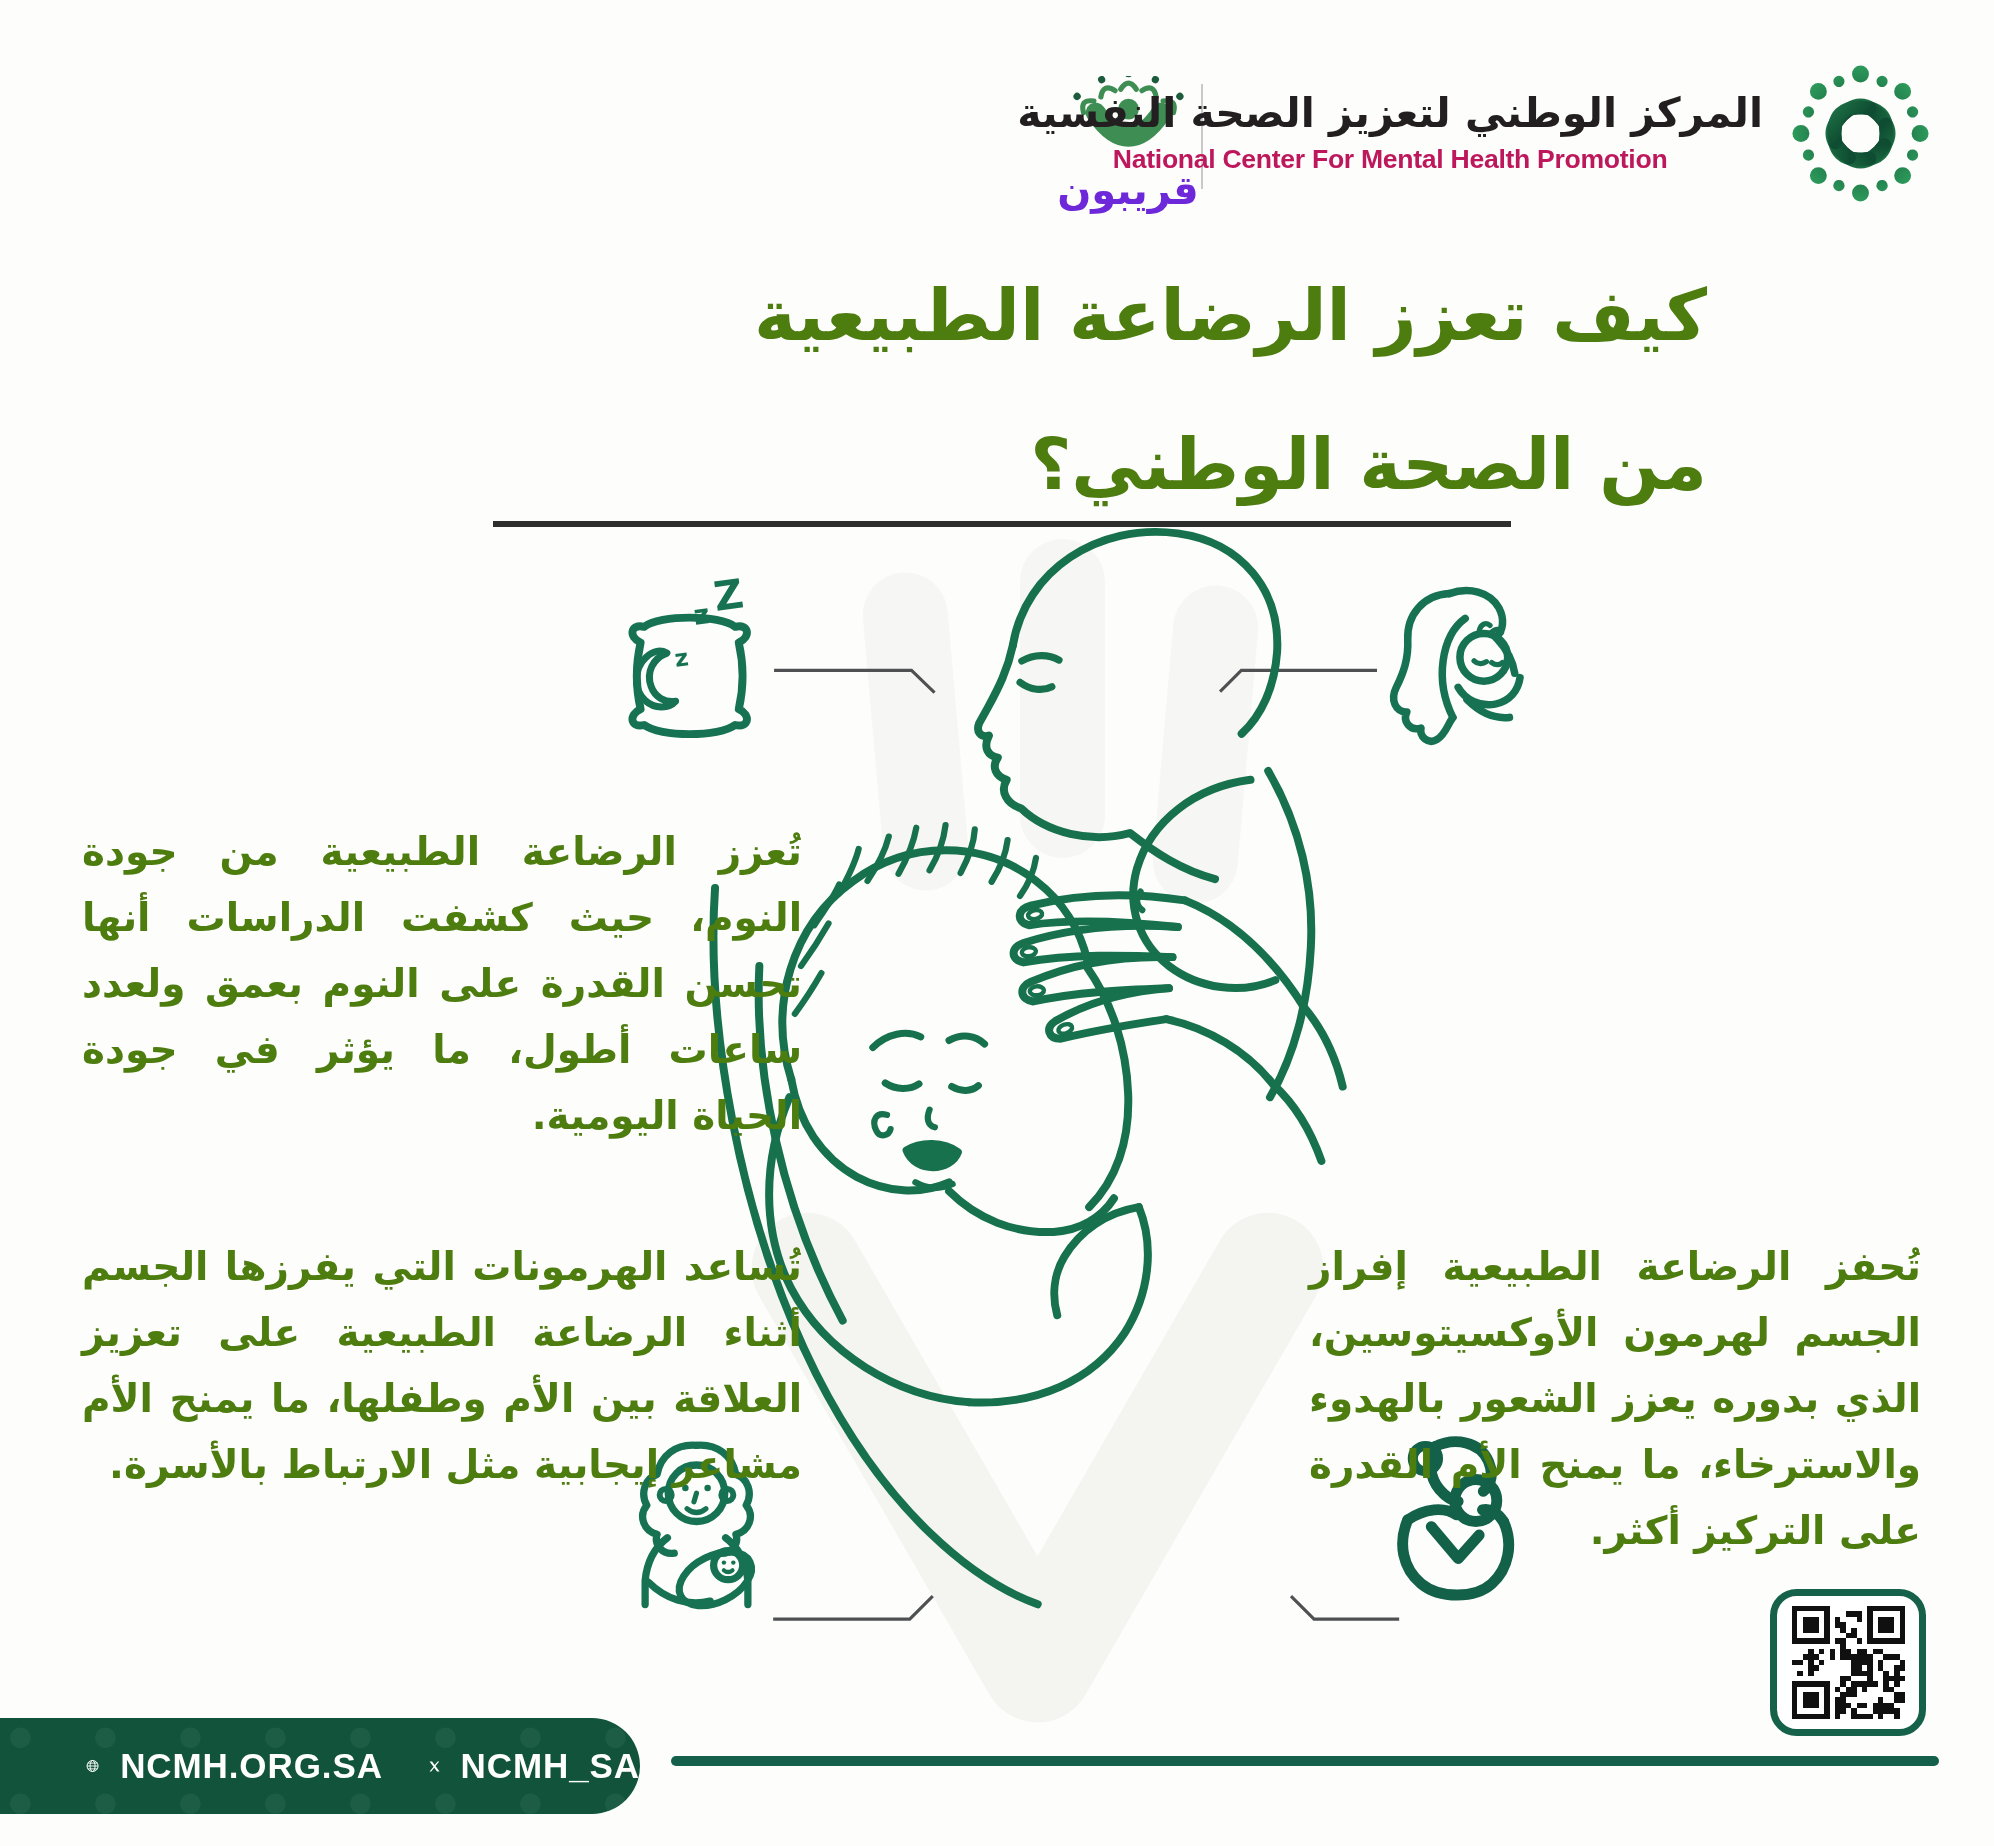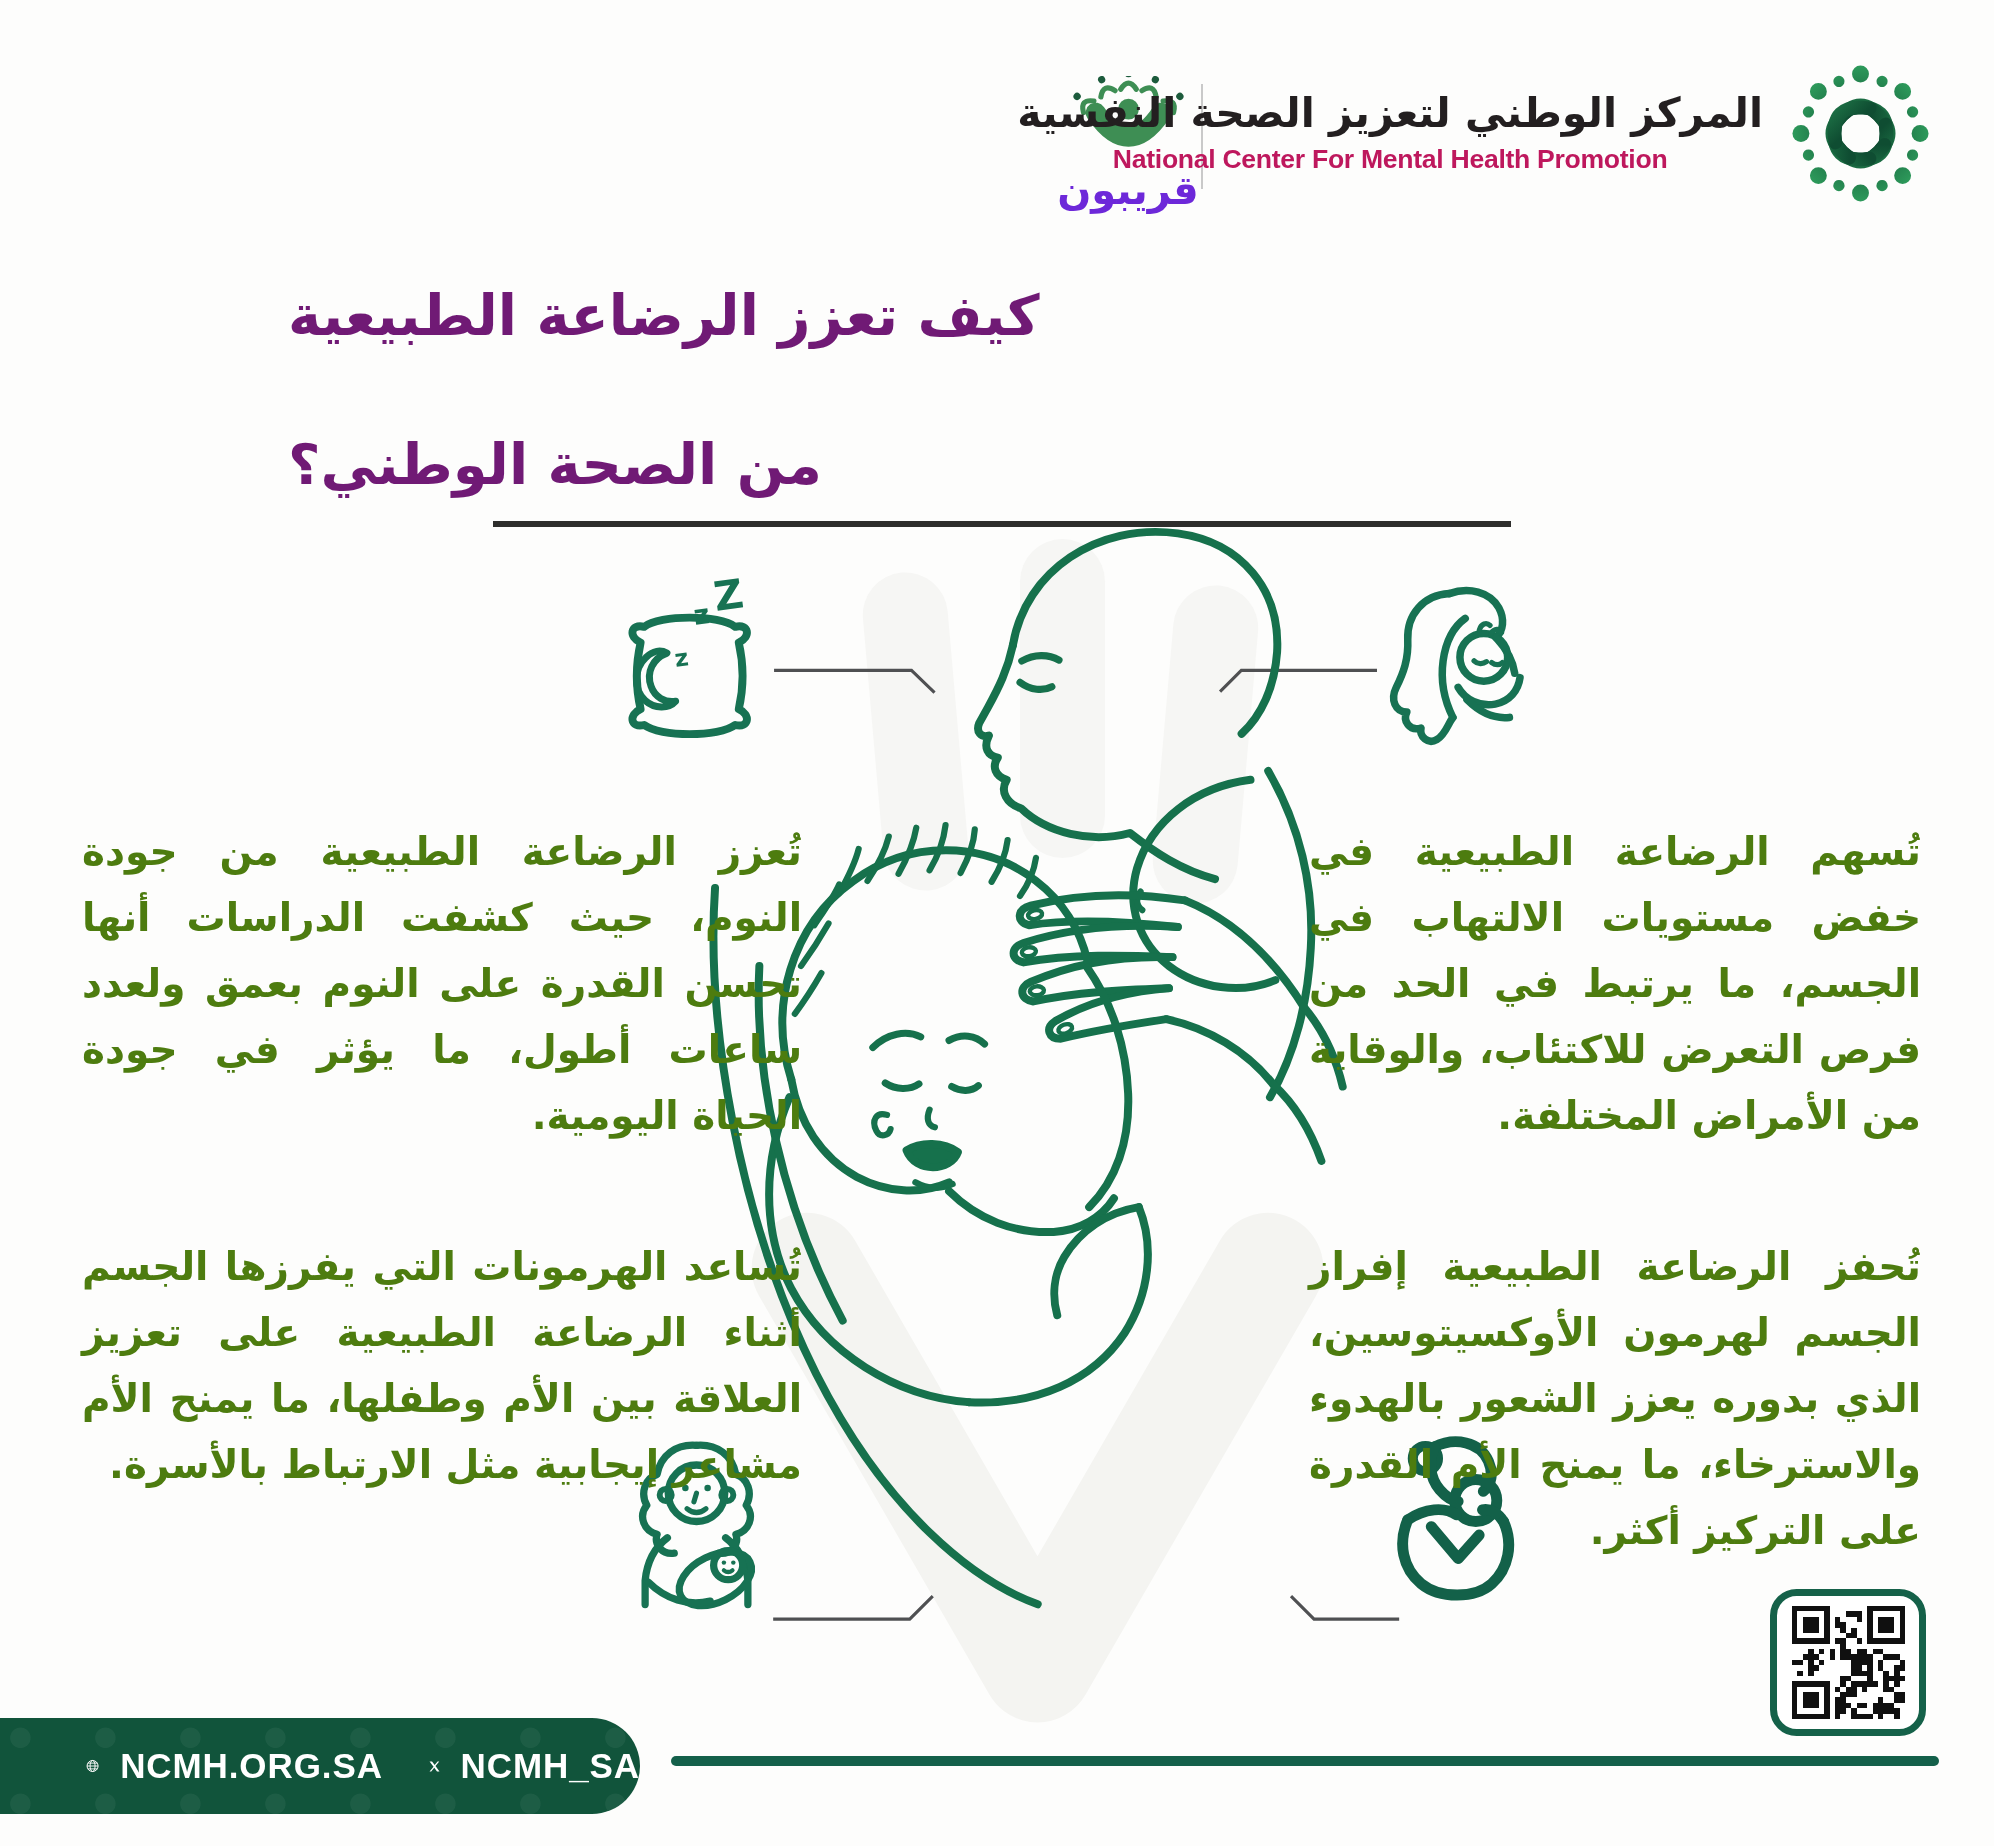--- a/index.html
+++ b/index.html
@@ -11,22 +11,22 @@
   
   .hdr-divider{position:absolute;left:1201px;top:84px;width:1.8px;height:105px;background:#c9c9c9;z-index:3;}
   .qareebon{position:absolute;left:1057px;top:76px;width:142px;z-index:3;text-align:center;}
   .qareebon svg{display:block;margin:0 auto;}
   .qareebon-word{margin-top:3.5px;font-size:40px;font-weight:700;color:#6d28d9;direction:rtl;}
   .orgnames{position:absolute;right:232px;top:90px;text-align:center;z-index:3;}
   .org-ar{font-size:41px;font-weight:700;color:#231f20;direction:rtl;line-height:1.15;}
   .org-en{font-family:"Liberation Sans",sans-serif;font-size:26.6px;font-weight:700;color:#be185d;margin-top:7px;letter-spacing:-0.3px;}
   .ncmh-logo{position:absolute;left:1780px;top:53px;z-index:3;}
   
-  .title{position:absolute;left:288px;top:241px;width:1419px;text-align:left;z-index:2;
-         color:#701a75;font-weight:700;font-size:56px;line-height:149px;direction:rtl;}
+  .title{position:absolute;left:288px;top:241px;width:1419px;text-align:right;z-index:2;
+         color:#4d7c0f;font-weight:700;font-size:71px;line-height:149px;direction:rtl;}
   .title-underline{position:absolute;left:493px;top:521px;width:1018px;height:6.2px;background:#2E2E2C;z-index:2;}
   
   .para{position:absolute;z-index:2;direction:rtl;text-align:justify;text-justify:inter-word;
         font-size:39px;line-height:66px;font-weight:700;color:#4d7c0f;}
   .p-tl{left:82px;top:780px;width:720px;}
   .p-tr{left:1309px;top:780px;width:612px;}
   .p-bl{left:82px;top:1195px;width:720px;}
   .p-br{left:1309px;top:1195px;width:612px;}
   
   .icn{position:absolute;z-index:2;}
@@ -229,21 +229,20 @@
       <path d="M 46,13 C 38,30 40,50 52,64 C 58,71 66,77 74,78"></path>
       <circle cx="95" cy="77" r="25"></circle>
       <path d="M 14,100 C 34,86 58,84 72,94"></path>
       <path d="M 128,102 C 122,92 112,86 103,88"></path>
       <path d="M 14,100 C 2,128 8,158 30,176 C 52,194 94,194 114,176 C 134,158 140,128 128,102"></path>
       <path d="M 42,108 L 74,146 L 99,118"></path>
     </g>
   </svg>
 
   <p class="para p-tl" dir="rtl" data-name="section-sleep-text">تُعزز الرضاعة الطبيعية من جودة النوم، حيث كشفت الدراسات أنها تحسن القدرة على النوم بعمق ولعدد ساعات أطول، ما يؤثر في جودة الحياة اليومية.</p>
-  <p class="para p-tr" dir="rtl" data-name="section-inflammation-text">تُسهم الرضاعة الطبيعية في خفض مستويات الالتهاب في الجسم، ما يرتبط في الحد من فرص التعرض للاكتئاب، والوقاية من الأمراض المختلفة.</p>
   <p class="para p-bl" dir="rtl" data-name="section-bonding-text">تُساعد الهرمونات التي يفرزها الجسم أثناء الرضاعة الطبيعية على تعزيز العلاقة بين الأم وطفلها، ما يمنح الأم مشاعر إيجابية مثل الارتباط بالأسرة.</p>
   <p class="para p-br" dir="rtl" data-name="section-oxytocin-text">تُحفز الرضاعة الطبيعية إفراز الجسم لهرمون الأوكسيتوسين، الذي بدوره يعزز الشعور بالهدوء والاسترخاء، ما يمنح الأم القدرة على التركيز أكثر.</p>
 
   <svg class="illustration" width="674" height="1117" viewBox="0 0 760 1260" data-name="breastfeeding-illustration">
     <g fill="none" stroke="#16714C" stroke-width="9" stroke-linecap="round" stroke-linejoin="round">
 
       <path d="M 372,158 C 386,74 468,20 558,32 C 630,42 674,96 670,166 C 667,206 652,238 630,258"></path>
       <path d="M 372,158 C 366,186 356,206 344,228 L 334,246 C 330,256 336,263 345,260 C 338,274 344,283 355,285 C 348,295 352,306 365,310 C 357,323 365,337 381,342 C 410,370 460,382 504,370 C 532,392 562,412 600,422"></path>
       <path d="M 382,176 C 396,168 412,168 424,175" stroke-width="8"></path>
       <path d="M 380,200 C 392,209 406,210 416,205" stroke-width="8"></path>

